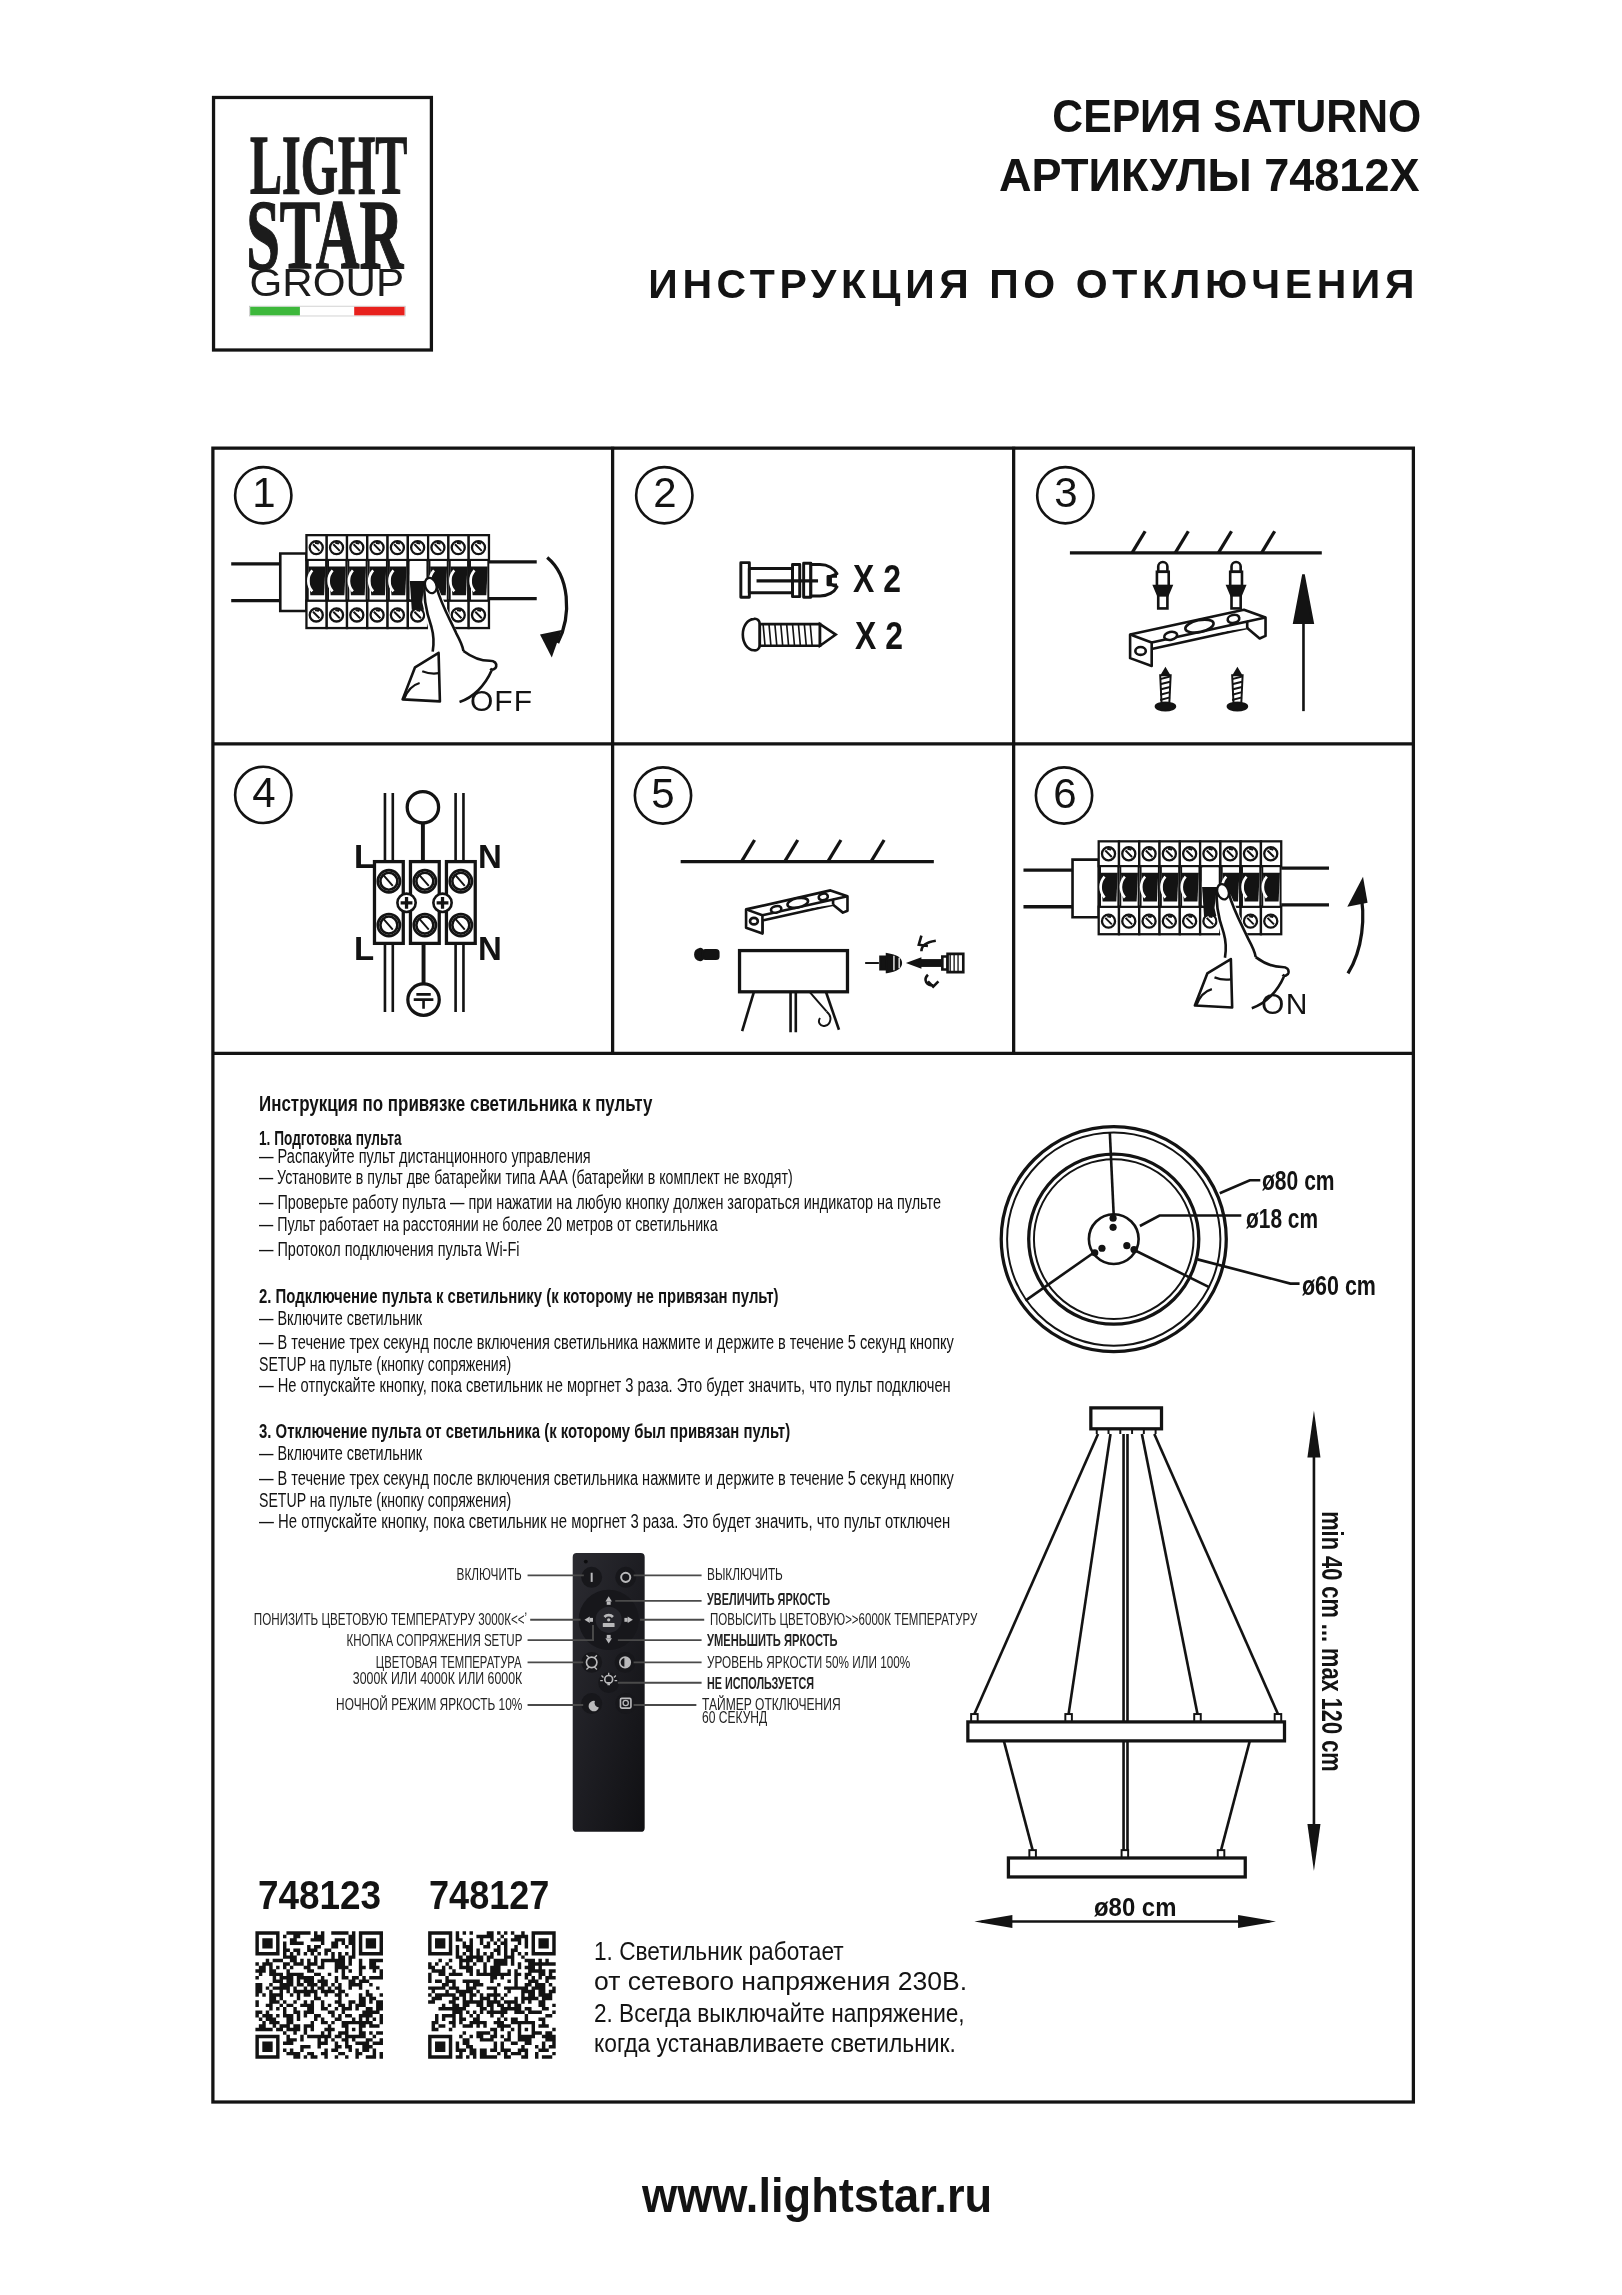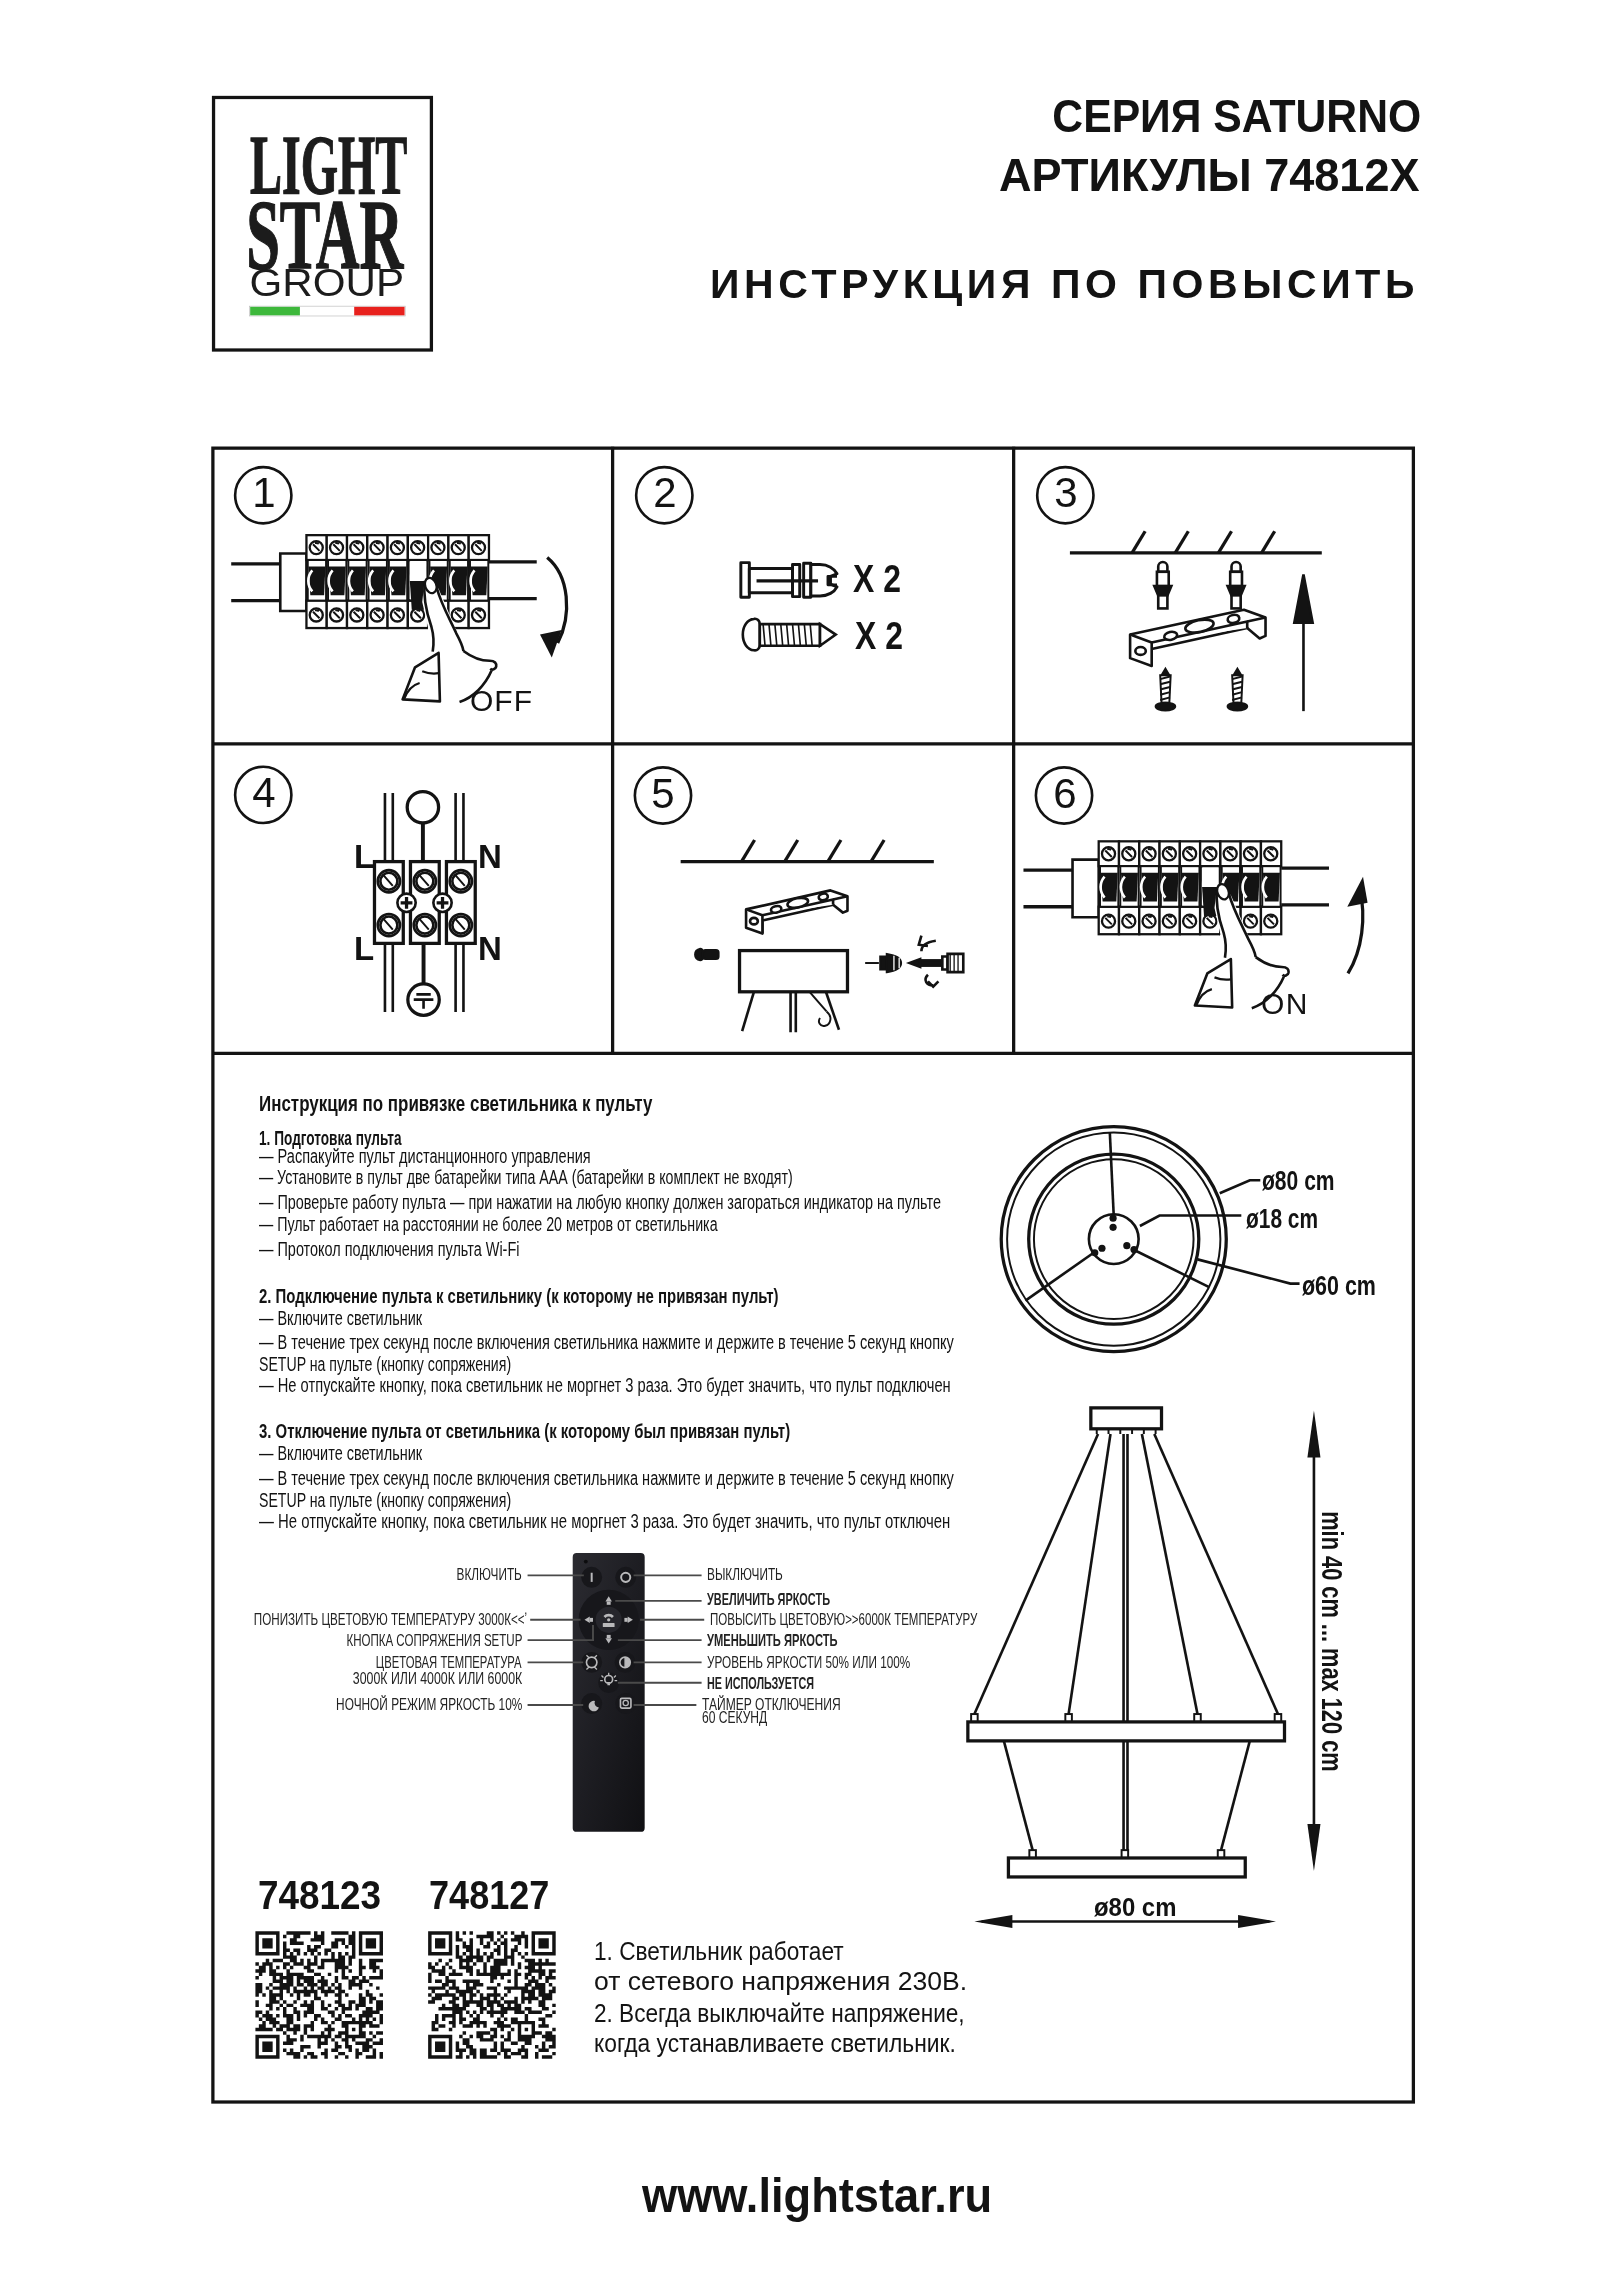--- a/index.html
+++ b/index.html
@@ -377,21 +377,21 @@
 <svg width="236" height="262" viewBox="0 0 360 400" style="left:212px;top:96px;">
   <g fill="#1c1c1c" stroke="#1c1c1c" stroke-width="2" font-family="Liberation Serif" font-weight="bold">
     <text x="58" y="149" font-size="128" textLength="240" lengthAdjust="spacingAndGlyphs">LIGHT</text>
     <text x="52" y="262" font-size="152" textLength="240" lengthAdjust="spacingAndGlyphs">STAR</text>
   </g>
   <text x="57" y="306" font-size="60" fill="#1c1c1c" font-family="Liberation Sans" font-weight="normal" textLength="236" lengthAdjust="spacingAndGlyphs">GROUP</text>
 </svg>
 
 <div id="HD1" class="t hd rt" style="right:202px;top:92px;transform:scaleX(0.908);">СЕРИЯ SATURNO</div>
 <div id="HD2" class="t hd rt" style="right:203px;top:151px;transform:scaleX(0.959);">АРТИКУЛЫ 74812X</div>
-<div id="HD3" class="t hd2 rt" style="right:204px;top:264px;letter-spacing:4.6px;">ИНСТРУКЦИЯ ПО ПОВЫСИТЬ</div>
+<div id="HD3" class="t hd2 rt" style="right:204px;top:264px;letter-spacing:4.6px;">ИНСТРУКЦИЯ ПО ОТКЛЮЧЕНИЯ</div>
 
 <div class="t" style="left:251px;top:472px;font-size:42px;width:26px;text-align:center;">1</div>
 <div class="t" style="left:652px;top:472px;font-size:42px;width:26px;text-align:center;">2</div>
 <div class="t" style="left:1053px;top:472px;font-size:42px;width:26px;text-align:center;">3</div>
 <div class="t" style="left:251px;top:772px;font-size:42px;width:26px;text-align:center;">4</div>
 <div class="t" style="left:650px;top:773px;font-size:42px;width:26px;text-align:center;">5</div>
 <div class="t" style="left:1052px;top:773px;font-size:42px;width:26px;text-align:center;">6</div>
 
 <div class="t b lt" style="left:853px;top:560px;font-size:38px;transform:scaleX(0.84);">X 2</div>
 <div class="t b lt" style="left:855px;top:617px;font-size:38px;transform:scaleX(0.84);">X 2</div>

